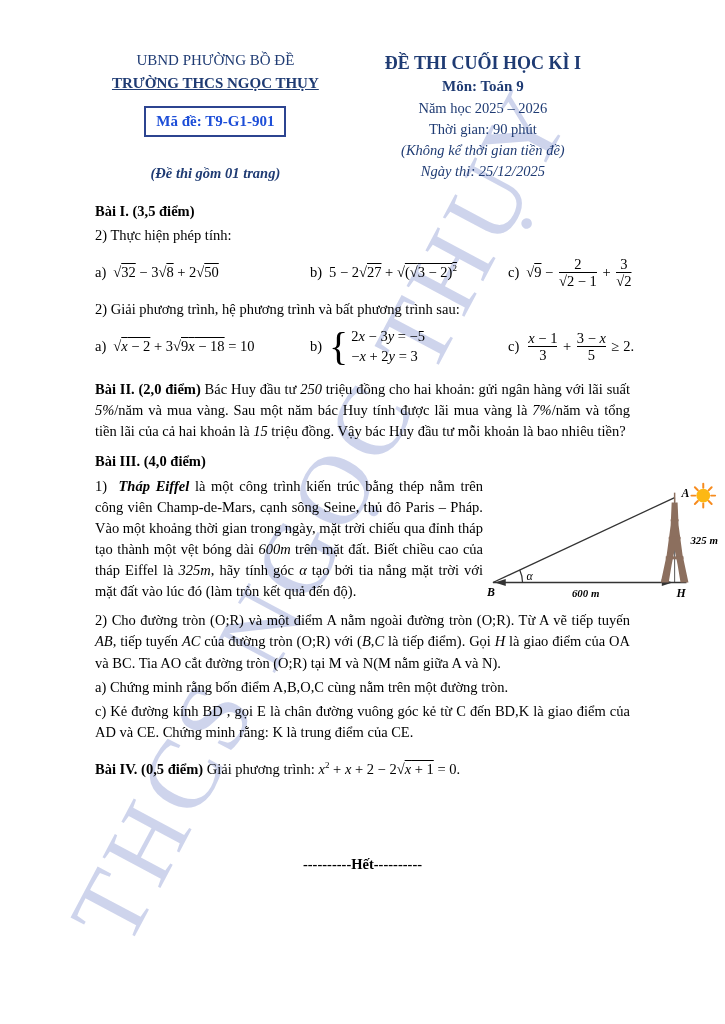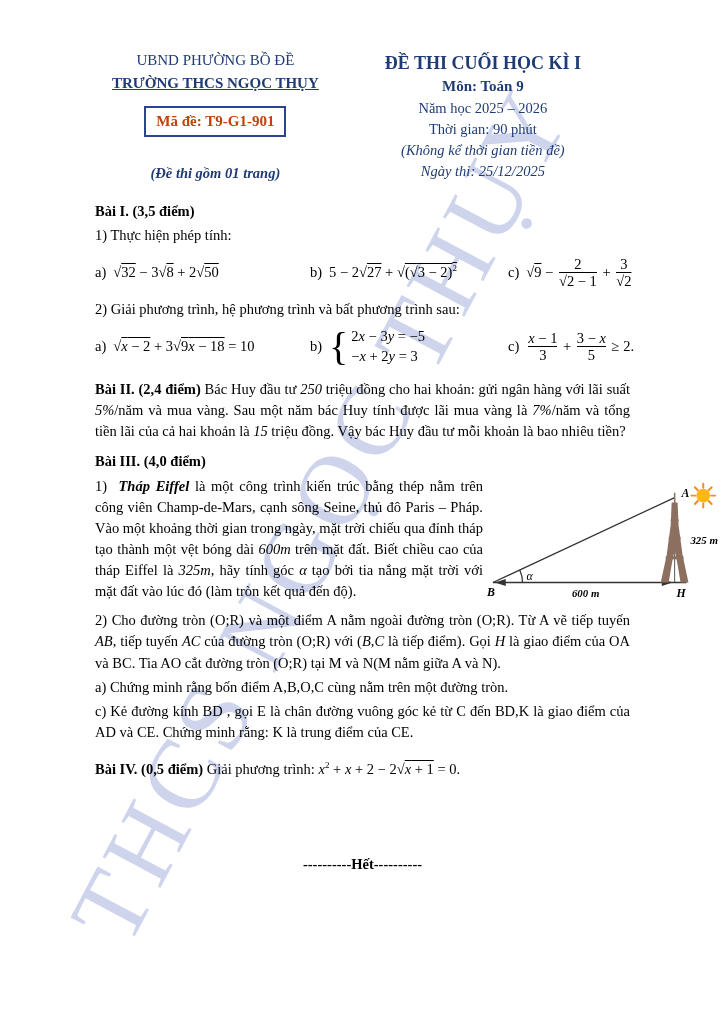--- a/index.html
+++ b/index.html
@@ -18,21 +18,21 @@
   .content { position:relative; z-index:1; padding:50px 95px 0 95px; }
 
   
   .header { display:flex; }
   .h-left  { width:45%; text-align:center; color:#1f3b73; }
   .h-right { width:55%; text-align:center; color:#1f3b73; }
   .h-org    { font-size:15px; }
   .h-school { font-size:15px; font-weight:bold; text-decoration:underline; margin-top:1px; }
   .h-codebox {
     display:inline-block; border:2px solid #2c4490; padding:3px 10px;
-    margin-top:11px; font-weight:bold; color:#c2410c; font-size:15px;
+    margin-top:11px; font-weight:bold; color:#1d4ed8; font-size:15px;
   }
   .h-note  { font-style:italic; font-weight:bold; margin-top:26px; font-size:14.5px; }
   .h-title   { font-weight:bold; font-size:18px; }
   .h-subject { font-weight:bold; font-size:15px; }
   .h-line    { font-size:14.5px; }
   .it { font-style:italic; }
 
   
   .section { margin-top:9px; }
   .b-title { font-weight:bold; }
@@ -84,21 +84,21 @@
         <div class="h-subject">Môn: Toán 9</div>
         <div class="h-line">Năm học 2025 – 2026</div>
         <div class="h-line">Thời gian: 90 phút</div>
         <div class="h-line it">(Không kể thời gian tiền đề)</div>
         <div class="h-line it">Ngày thi: 25/12/2025</div>
       </div>
     </div>
 
     <div class="section" style="margin-top:17px;">
       <div class="b-title">Bài I. (3,5 điểm)</div>
-      <p>1) Thực hiện phép tính:</p>
+      <p>2) Thực hiện phép tính:</p>
       <div class="m-row">
         <div class="m-cell">
           <span>a)</span>
           <span class="math">√<span class="ov">32</span> − 3√<span class="ov">8</span> + 2√<span class="ov">50</span></span>
         </div>
         <div class="m-cell">
           <span>b)</span>
           <span class="math">5 − 2√<span class="ov">27</span> + √<span class="ov">(√<span class="ov">3</span> − 2)<sup>2</sup></span></span>
         </div>
         <div class="m-cell">
@@ -135,21 +135,21 @@
                 <span class="den">3</span>
               </span> + <span class="frac">
                 <span class="num">3 − <i>x</i></span>
                 <span class="den">5</span>
               </span> ≥ 2.</span>
         </div>
       </div>
     </div>
 
     <div class="section">
-      <p class="just"><b>Bài II. (2,4 điểm)</b> <span>Bác Huy đầu tư <i>250</i> triệu đồng cho hai khoản: gửi ngân hàng với lãi suất <i>5%</i>/năm và mua vàng. Sau một năm bác Huy tính được lãi mua vàng là <i>7%</i>/năm và tổng tiền lãi của cả hai khoản là <i>15</i> triệu đồng. Vậy bác Huy đầu tư mỗi khoản là bao nhiêu tiền?</span></p>
+      <p class="just"><b>Bài II. (2,0 điểm)</b> <span>Bác Huy đầu tư <i>250</i> triệu đồng cho hai khoản: gửi ngân hàng với lãi suất <i>5%</i>/năm và mua vàng. Sau một năm bác Huy tính được lãi mua vàng là <i>7%</i>/năm và tổng tiền lãi của cả hai khoản là <i>15</i> triệu đồng. Vậy bác Huy đầu tư mỗi khoản là bao nhiêu tiền?</span></p>
     </div>
 
     <div class="section">
       <div class="b-title">Bài III. (4,0 điểm)</div>
 
       <div class="q1wrap">
         <div class="figure">
           <svg width="237" height="128" viewBox="0 0 240 128">
 
             <g>

